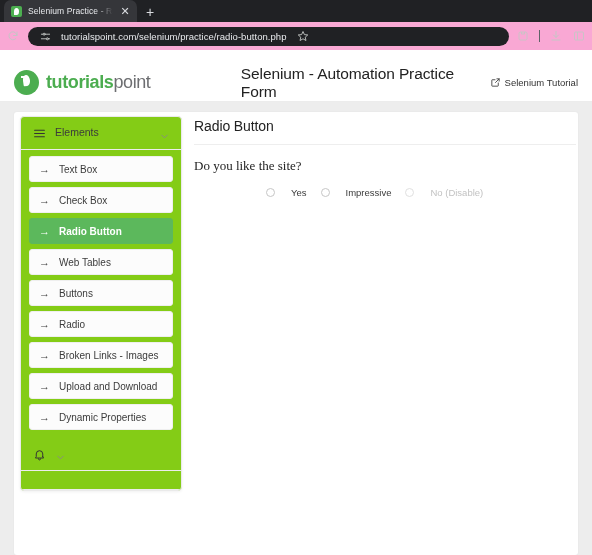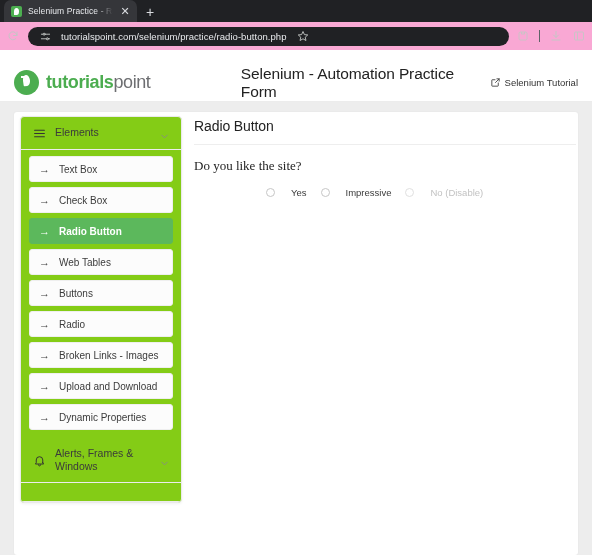--- a/index.html
+++ b/index.html
@@ -417,21 +417,20 @@
         </div>
 
 
         <div class="group-head">
           <span class="gicon">
             <svg width="13" height="13" viewBox="0 0 24 24" fill="none" stroke="#333" stroke-width="1.8" stroke-linecap="round" stroke-linejoin="round">
               <path d="M18 16V11a6 6 0 0 0-12 0v5l-1.5 2.5h15L18 16z"></path>
                 <path d="M10 20a2 2 0 0 0 4 0"></path>
             </svg>
           </span>
-          <span class="glabel">Alerts, Frames &amp; Windows</span>
           <span class="chev">
             <svg width="11" height="11" viewBox="0 0 24 24" fill="none" stroke="#888" stroke-width="2" stroke-linecap="round">
                 <polyline points="6,9 12,15 18,9"></polyline>
               </svg>
           </span>
         </div>
 
 
         <div class="group-head">
           

